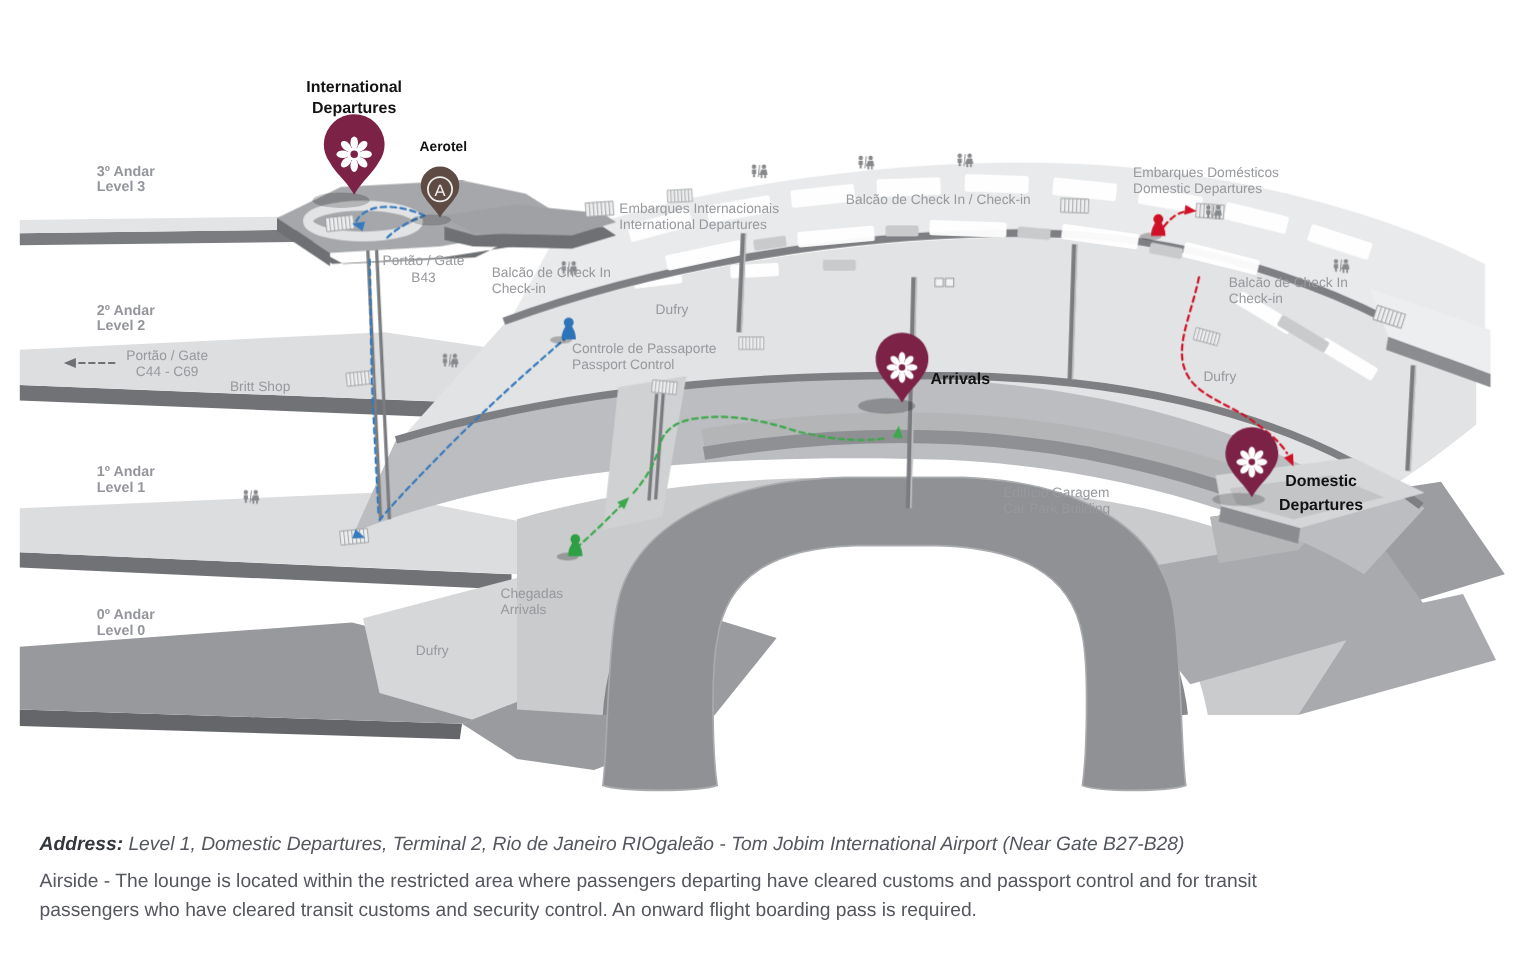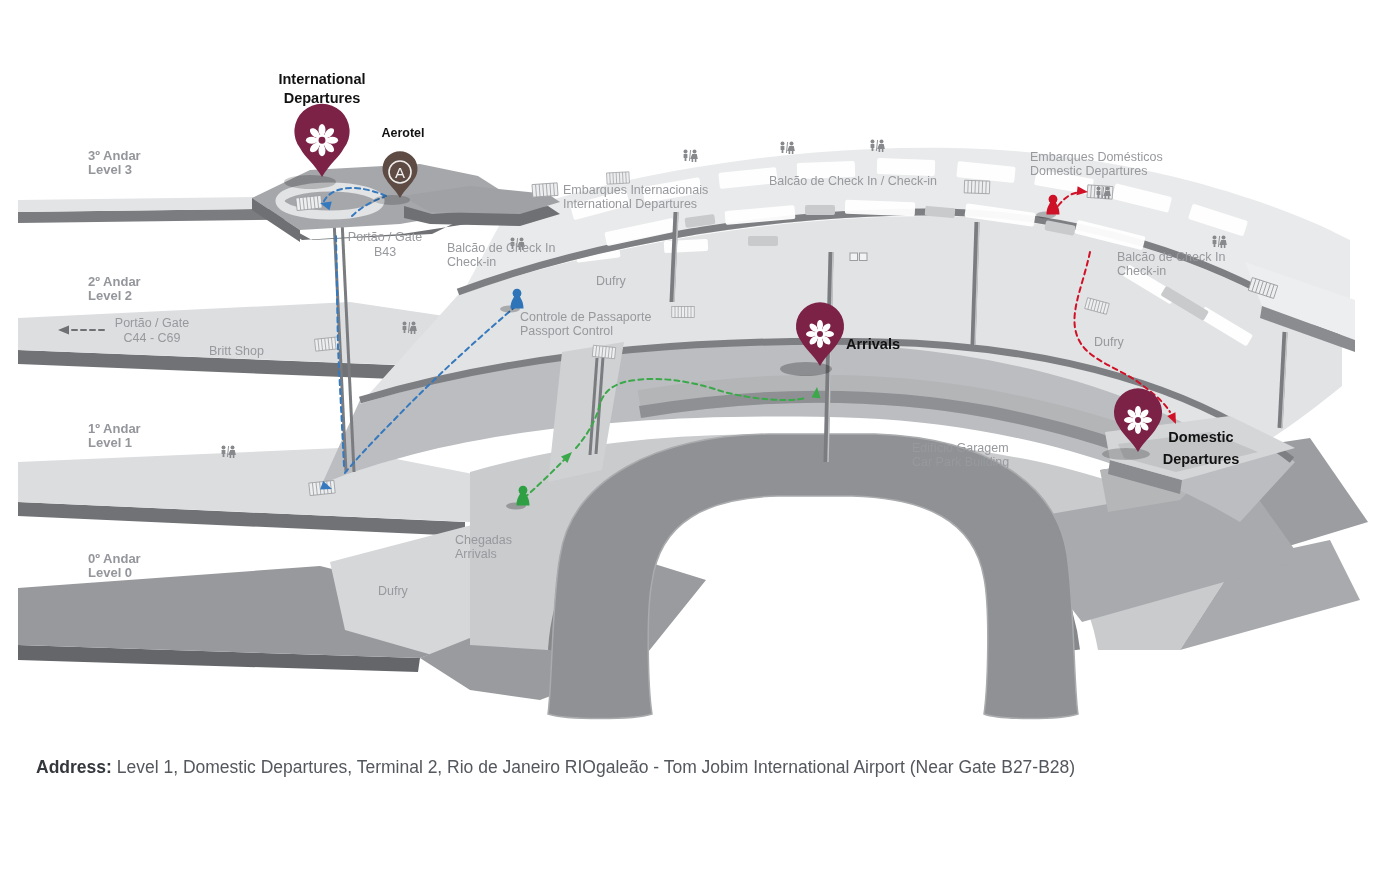--- a/index.html
+++ b/index.html
@@ -9,21 +9,21 @@
   .lbl{fill:#97999D;font-size:12.5px;}
   .lbl-c{fill:#97999D;font-size:12.5px;text-anchor:middle;}
   .lvl{fill:#94969B;font-size:13px;font-weight:bold;}
   .pinlbl{fill:#121212;font-size:14.5px;font-weight:bold;text-anchor:middle;}
   .pinlbl-s{fill:#121212;font-size:14.5px;font-weight:bold;}
   .aerlbl{fill:#121212;font-size:12.5px;font-weight:bold;text-anchor:middle;}
   .route{fill:none;stroke-width:2;stroke-dasharray:5 4;stroke-linecap:round;}
   .col{stroke:#7A7C7F;stroke-width:5;}
   .colh{stroke:#C2C4C6;stroke-width:1.5;}
   .footer{position:absolute;left:36px;top:757px;width:1180px;color:#54575D;}
-  .footer .addr{font-size:17.5px;margin:0 0 9px 0;}
+  .footer .addr{font-size:17.5px;margin:0 0 9px 0;font-style:italic;}
   .footer .addr b{color:#34373C;}
   .footer .air{font-size:17.5px;line-height:1.52;margin:0;white-space:pre-wrap;}
 </style>
 </head>
 <body>
 
 <div class="stage">
 <svg width="1380" height="745" viewBox="0 0 1380 745">
   <defs>
     <g id="wc">
@@ -310,14 +310,15 @@
   <text class="lbl" x="1094" y="346">Dufry</text>
   <text class="lbl" x="912" y="452">Edifício Garagem</text>
   <text class="lbl" x="912" y="466">Car Park Building</text>
   <text class="lbl" x="455" y="544">Chegadas</text>
   <text class="lbl" x="455" y="558">Arrivals</text>
   <text class="lbl" x="378" y="595">Dufry</text>
 </svg>
 
   <div class="footer">
     <p class="addr"><b>Address:</b><span> Level 1, Domestic Departures, Terminal 2, Rio de Janeiro RIOgaleão - Tom Jobim International Airport (Near Gate B27-B28)</span></p>
+    <p class="air">Airside - The lounge is located within the restricted area where passengers departing have cleared customs and passport control and for transit  passengers who have cleared transit customs and security control. An onward flight boarding pass is required.</p>
   </div>
 </div>
 
 </body></html>

